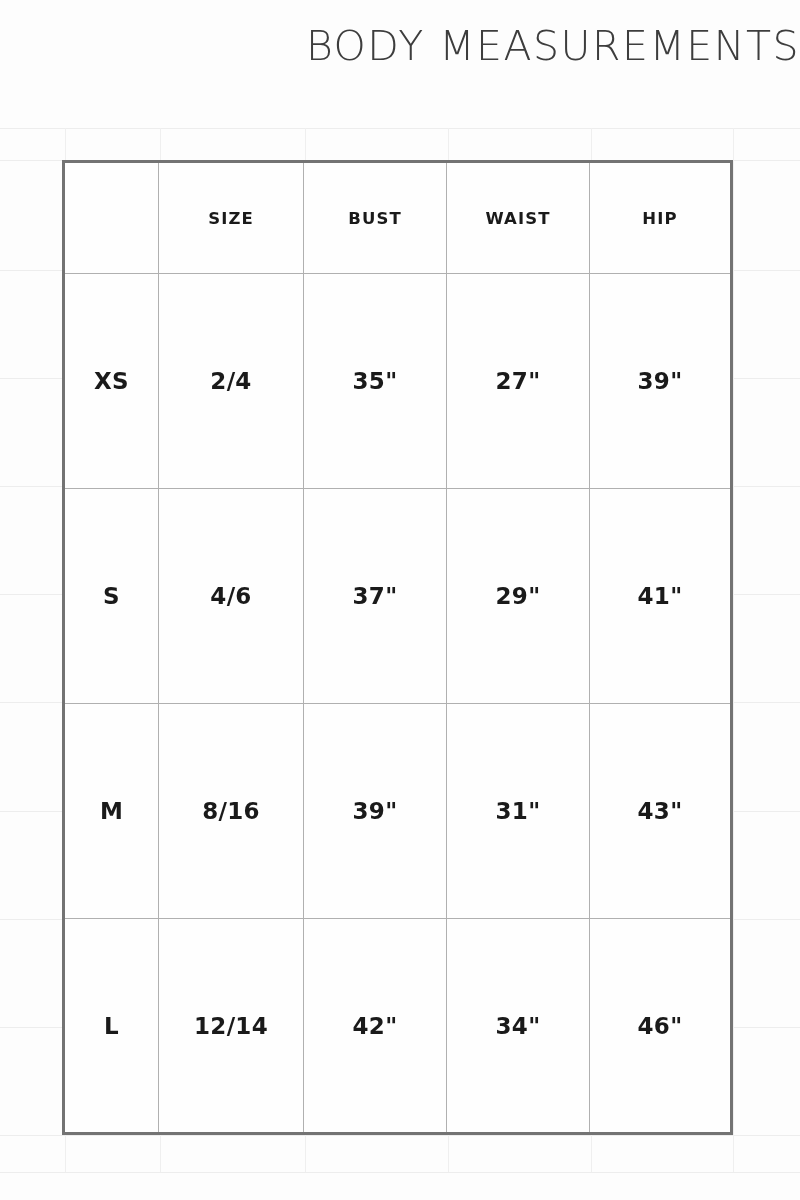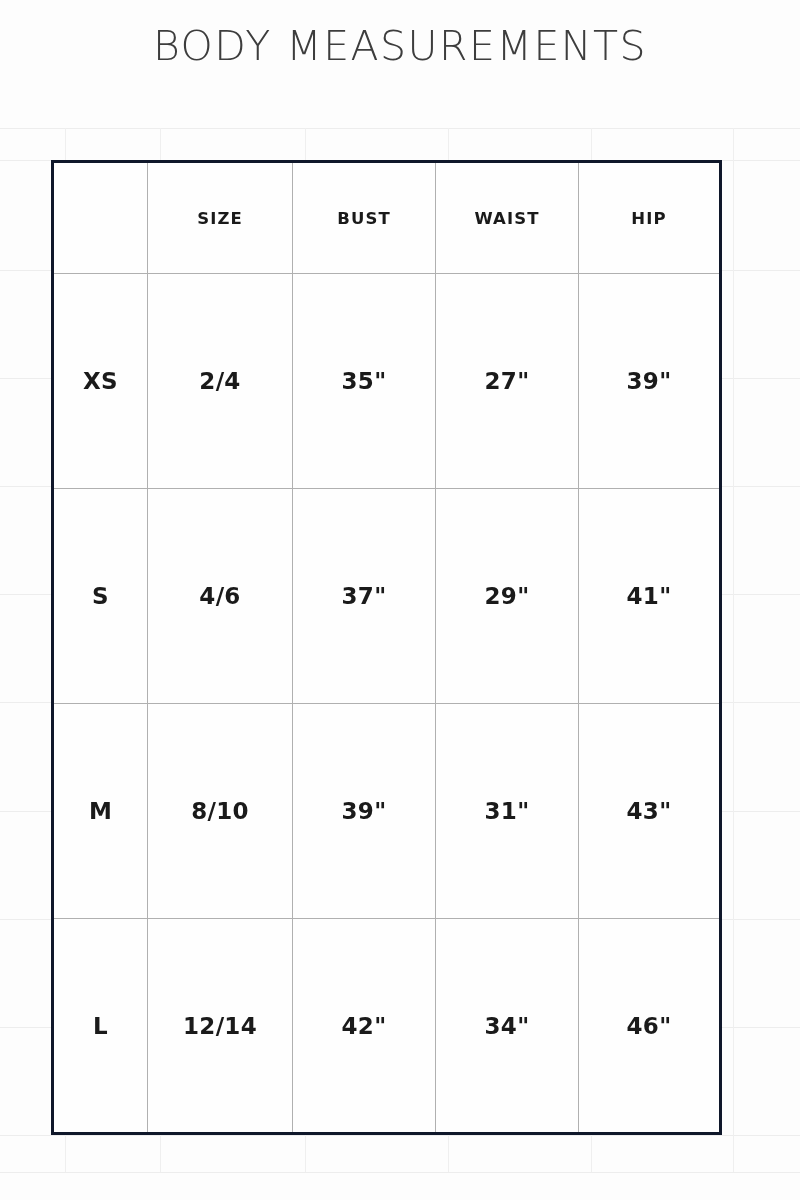--- a/index.html
+++ b/index.html
@@ -36,39 +36,39 @@
     width: 1px;
     background: #efefef;
   }
 
   
   #title {
     position: absolute;
     left: 0;
     top: 22px;
     width: 800px;
-    text-align: center;
+    text-align: right;
     font-size: 41px;
     font-weight: 300;
     letter-spacing: 1.5px;
     color: #3d3d3d;
     font-family: "DejaVu Sans", sans-serif;
     white-space: nowrap;
   }
 
   
   #size-table {
     position: absolute;
-    left: 51px;
+    left: 62px;
     top: 160px;
     width: 668px;
     height: 975px;
     border-collapse: collapse;
     table-layout: fixed;
-    border: 3px solid #0f172a;
+    border: 3px solid #737373;
     background: #7f1d1d;
   }
   #size-table td,
   #size-table th {
     border: 1px solid #b0b0b0;
     text-align: center;
     vertical-align: middle;
     padding: 0;
     font-family: "DejaVu Sans", sans-serif;
     font-weight: bold;
@@ -146,21 +146,21 @@
       </tr>
       <tr>
         <td class="rowlabel">S</td>
         <td>4/6</td>
         <td>37"</td>
         <td>29"</td>
         <td>41"</td>
       </tr>
       <tr>
         <td class="rowlabel">M</td>
-        <td>8/10</td>
+        <td>8/16</td>
         <td>39"</td>
         <td>31"</td>
         <td>43"</td>
       </tr>
       <tr>
         <td class="rowlabel">L</td>
         <td>12/14</td>
         <td>42"</td>
         <td>34"</td>
         <td>46"</td>

